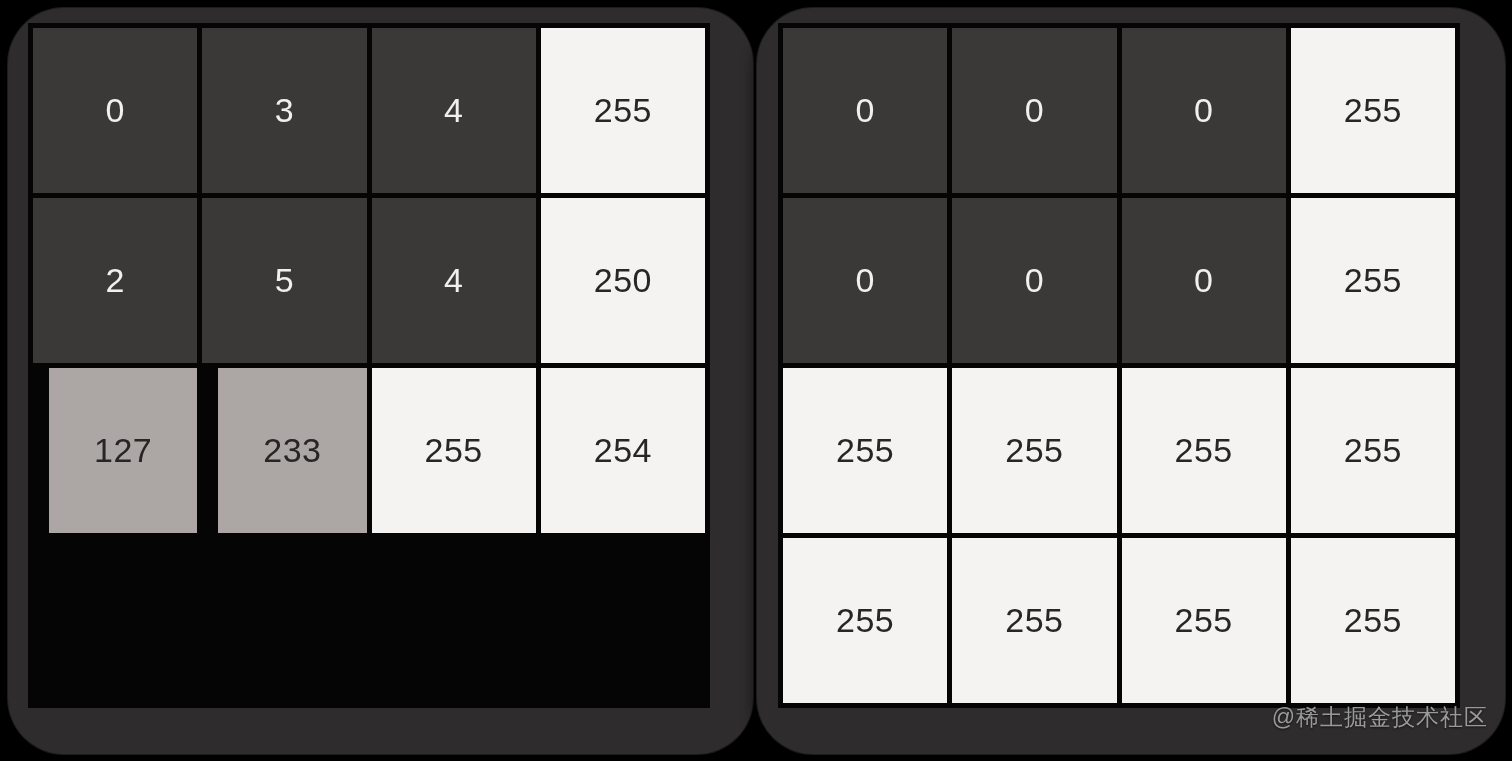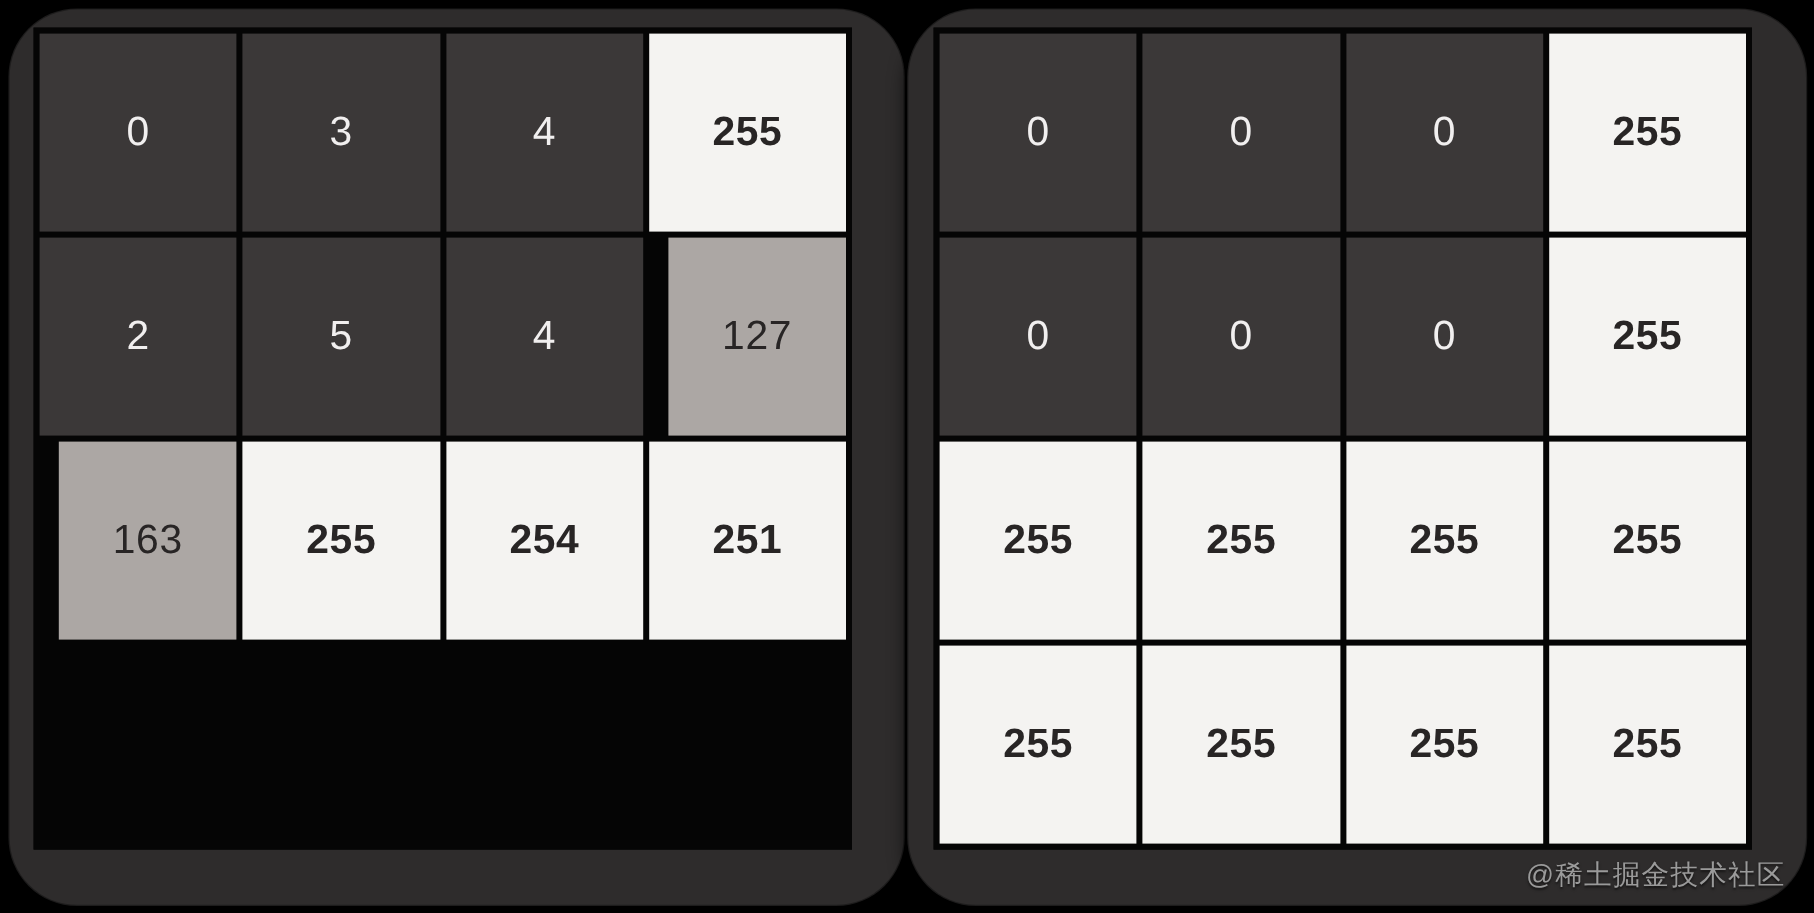--- a/index.html
+++ b/index.html
@@ -40,47 +40,47 @@
     background:var(--grid-line);
     border:5px solid var(--grid-line);
   }
   .panel-right .matrix-grid{left:21px;}
   .cell{
     display:flex;align-items:center;justify-content:center;
     font-size:34px;font-weight:400;letter-spacing:0.5px;
   }
   .cell.dark{background:var(--cell-dark);color:var(--text-on-dark);}
   .cell.mid{background:var(--cell-mid);color:var(--text-on-light);margin-left:16px;}
-  .cell.light{background:var(--cell-light);color:var(--text-on-light);font-weight:bold;}
+  .cell.light{background:var(--cell-light);color:var(--text-on-light);}
   .watermark{
-    position:absolute;right:24px;bottom:16px;
+    position:absolute;right:24px;bottom:28px;
     color:var(--watermark);
     font-size:23px;letter-spacing:1px;
     text-shadow:0 1px 2px rgba(0,0,0,0.6);
   }
 </style>
 </head>
 <body>
 
 <div class="canvas">
 
   <div class="panel panel-left">
     <div class="matrix-grid">
         <div class="cell dark">0</div>
         <div class="cell dark">3</div>
         <div class="cell dark">4</div>
         <div class="cell light">255</div>
         <div class="cell dark">2</div>
         <div class="cell dark">5</div>
         <div class="cell dark">4</div>
+        <div class="cell light">250</div>
         <div class="cell mid">127</div>
-        <div class="cell mid">163</div>
+        <div class="cell mid">233</div>
         <div class="cell light">255</div>
         <div class="cell light">254</div>
-        <div class="cell light">251</div>
       </div>
   </div>
 
   <div class="panel panel-right">
     <div class="matrix-grid">
         <div class="cell dark">0</div>
         <div class="cell dark">0</div>
         <div class="cell dark">0</div>
         <div class="cell light">255</div>
         <div class="cell dark">0</div>

